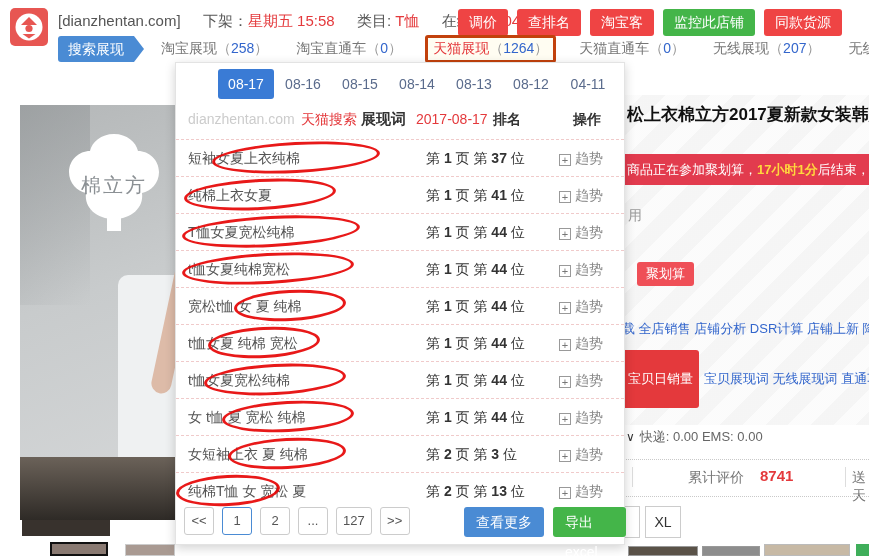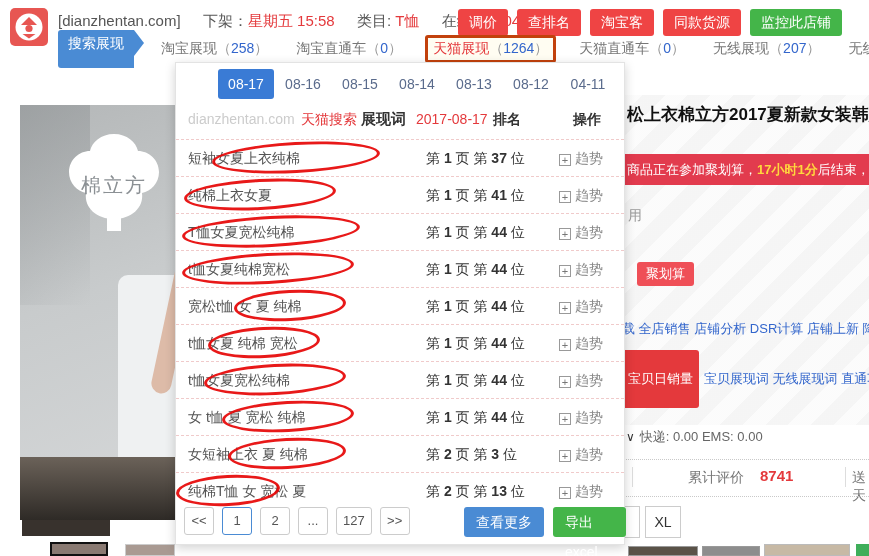--- a/index.html
+++ b/index.html
@@ -13,21 +13,21 @@
   .top-info { position:absolute; left:58px; top:12px; font-size:15px; color:#555; white-space:nowrap; }
   .top-info .red { color:#e4393c; }
   .top-info .sp { display:inline-block; width:14px; }
   .top-buttons { position:absolute; left:458px; top:9px; display:flex; gap:9px; }
   .tbtn { height:27px; line-height:27px; padding:0 11px; border-radius:3px; color:#fff; font-size:14px; cursor:pointer; white-space:nowrap; }
   .tbtn.blue { background:#ef4444; }
   .tbtn.green { background:#44b549; }
 
   
   .tabrow { position:absolute; left:58px; top:36px; height:26px; display:flex; align-items:center; white-space:nowrap; }
-  .primary-tab { position:relative; background:#4a8bd4; color:#fff; font-size:14px; height:38px; line-height:26px; padding:0 10px; border-radius:3px 0 0 3px; }
+  .primary-tab { position:relative; background:#4a8bd4; color:#fff; font-size:14px; height:26px; line-height:26px; padding:0 10px; border-radius:3px 0 0 3px; }
   .primary-tab::after { content:""; position:absolute; right:-10px; top:0; width:0; height:0; border-left:10px solid #4a8bd4; border-top:13px solid transparent; border-bottom:13px solid transparent; }
   .tab-items { display:flex; margin-left:22px; gap:18px; align-items:center; }
   .tab-item { font-size:14px; color:#777; cursor:pointer; padding:2px 5px; }
   .tab-item .cnt { color:#36c; }
   .tab-item .paren { color:#999; }
   .tab-item.active { background:#fffdf2; border:3px solid #c2410c; border-radius:3px; }
   .tab-item.active .lbl { color:#e4393c; }
 
   
   .prod-img { position:absolute; left:20px; top:105px; width:155px; height:415px; background:linear-gradient(160deg,#b4b7b8 0%,#c8cbcc 45%,#d6d8d9 100%); overflow:hidden; }
@@ -160,22 +160,22 @@
       <span>下架：</span><span class="red">星期五 15:58</span>
       <span class="sp"></span>
       <span>类目:</span> <span class="red">T恤</span>
       <span class="sp"></span>
       <span>在线：</span><span class="red">1204人</span>
     </div>
     <div class="top-buttons" id="topButtons">
         <div class="tbtn blue">调价</div>
         <div class="tbtn blue">查排名</div>
         <div class="tbtn blue">淘宝客</div>
+        <div class="tbtn green">监控此店铺</div>
         <div class="tbtn blue">同款货源</div>
-        <div class="tbtn green">监控此店铺</div>
       </div>
     <div class="tabrow">
       <div class="primary-tab">搜索展现</div>
       <div class="tab-items" id="tabItems">
           <div class="tab-item"><span class="lbl">淘宝展现</span><span class="paren">（</span><span class="cnt">258</span><span class="paren">）</span></div>
           <div class="tab-item"><span class="lbl">淘宝直通车</span><span class="paren">（</span><span class="cnt">0</span><span class="paren">）</span></div>
           <div class="tab-item active"><span class="lbl">天猫展现</span><span class="paren">（</span><span class="cnt">1264</span><span class="paren">）</span></div>
           <div class="tab-item"><span class="lbl">天猫直通车</span><span class="paren">（</span><span class="cnt">0</span><span class="paren">）</span></div>
           <div class="tab-item"><span class="lbl">无线展现</span><span class="paren">（</span><span class="cnt">207</span><span class="paren">）</span></div>
           <div class="tab-item"><span class="lbl">无线直通车</span></div>

